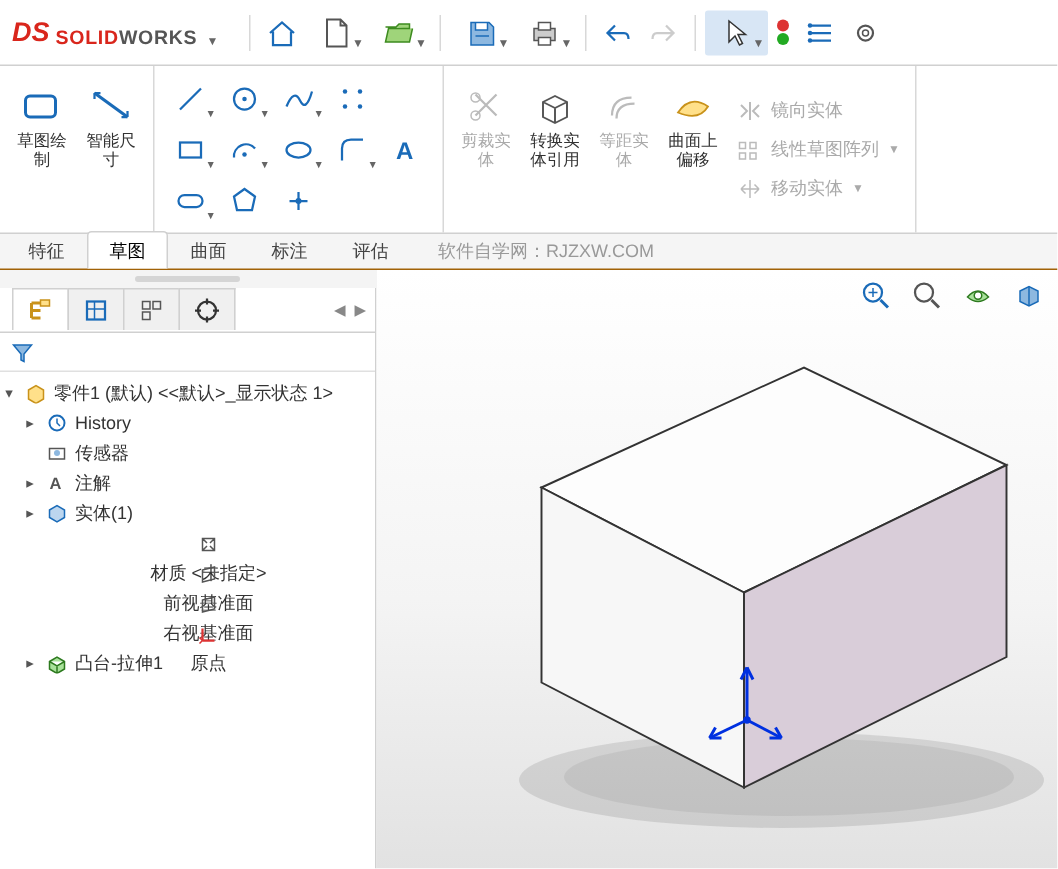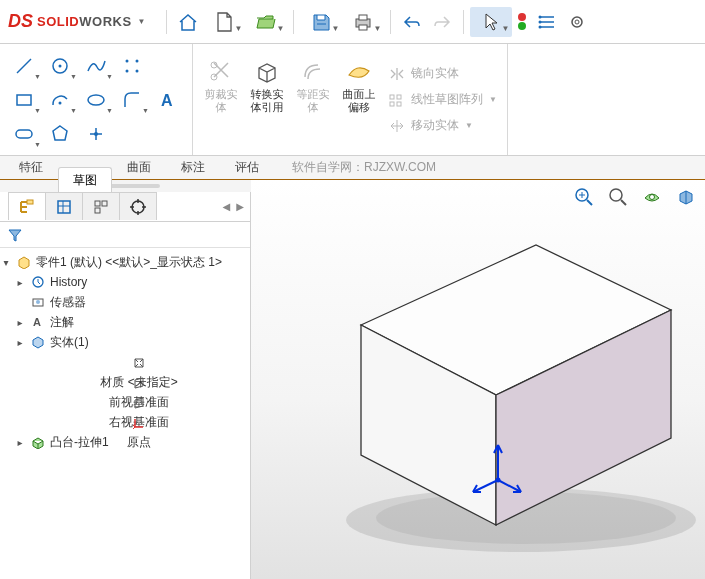--- a/index.html
+++ b/index.html
@@ -1,18 +1,18 @@
 <!DOCTYPE html>
 <html><head>
 <meta charset="utf-8">
 <style>
 * { margin:0; padding:0; box-sizing:border-box; font-family:"Microsoft YaHei","SimSun",sans-serif; }
 body { background:#fff; width:705px; height:579px; overflow:hidden; font-size:12px; color:#333; }
 .topbar { height:44px; background:#fff; border-bottom:1px solid #d0d0d0; display:flex; align-items:center; padding:0 8px; }
-.logo { display:flex; align-items:center; gap:4px; margin-right:14px; }
+.logo { display:flex; align-items:flex-end; gap:4px; margin-right:14px; }
 .logo-ds { color:#d9261c; font-weight:bold; font-size:18px; font-style:italic; }
 .logo-txt { font-weight:bold; font-size:13px; color:#555; letter-spacing:0.5px; }
 .logo-txt b { color:#d9261c; }
 .topsep { width:1px; height:24px; background:#d8d8d8; margin:0 6px; }
 .topbtn { width:30px; height:30px; display:flex; align-items:center; justify-content:center; cursor:pointer; border-radius:2px; position:relative; }
 .topbtn.wide { width:42px; }
 .topbtn .dd { position:absolute; right:2px; bottom:4px; font-size:8px; color:#666; }
 .traffic { display:flex; flex-direction:column; gap:1px; margin:0 6px; }
 .traffic span { width:8px; height:8px; border-radius:50%; display:block; }
 
@@ -25,21 +25,21 @@
 .gridbtns { display:grid; grid-template-columns:repeat(5,36px); grid-template-rows:repeat(3,34px); gap:0; }
 .gridbtns .gb { display:flex; align-items:center; justify-content:center; cursor:pointer; position:relative; }
 .gb .dd { position:absolute; right:1px; bottom:3px; font-size:7px; color:#666; }
 .smallrow { display:flex; align-items:center; height:26px; gap:4px; padding:0 4px; cursor:pointer; }
 .smallrow.dis { color:#aaa; }
 .smallrow .ic { width:20px; display:flex; justify-content:center; }
 .smallrows { display:flex; flex-direction:column; justify-content:center; }
 
 .tabs { height:24px; background:#f5f5f5; border-bottom:1px solid #a16207; display:flex; align-items:flex-end; padding-left:4px; }
 .tab { padding:4px 14px 3px; font-size:12px; cursor:pointer; border:1px solid transparent; border-bottom:none; color:#444; }
-.tab.active { background:#fff; border-color:#d0d0d0; color:#000; border-radius:3px 3px 0 0; position:relative; top:13px; }
+.tab.active { background:#fff; border-color:#d0d0d0; color:#000; border-radius:3px 3px 0 0; position:relative; top:0; }
 .watermark { margin-left:18px; color:#999; font-size:12px; align-self:center; }
 
 .main { display:flex; height:399px; }
 .sidebar { width:251px; background:#fff; border-right:1px solid #d0d0d0; display:flex; flex-direction:column; }
 .side-tabs { height:30px; border-bottom:1px solid #d0d0d0; display:flex; padding-left:8px; gap:0; }
 .stab { width:38px; height:28px; display:flex; align-items:center; justify-content:center; border:1px solid #d0d0d0; border-bottom:none; cursor:pointer; background:#f0f0f0; margin-right:-1px; }
 .stab.active { background:#fff; }
 .stab-nav { margin-left:auto; display:flex; align-items:center; gap:2px; padding-right:4px; }
 .stab-nav span { font-size:10px; color:#888; cursor:pointer; padding:2px; }
 .filterbar { height:26px; display:flex; align-items:center; padding:0 6px; border-bottom:1px solid #e0e0e0; }
@@ -131,20 +131,41 @@
   <div class="topbtn">
       <svg width="20" height="20">
         <circle cx="10" cy="10" r="5" fill="none" stroke="#555" stroke-width="1.5"></circle>
         <circle cx="10" cy="10" r="2" fill="none" stroke="#555"></circle>
       </svg>
     </div>
 </div>
 
 <div class="ribbon">
   <div class="rgroup">
+    <div class="bigbtn">
+      <div class="ic">
+          <svg width="30" height="26">
+            <rect x="4" y="6" width="20" height="14" fill="none" stroke="#1a6bb8" stroke-width="2" rx="3"></rect>
+          </svg>
+        </div>
+      <div class="lb" style="white-space:pre-line">草图绘
+制</div>
+    </div>
+    <div class="bigbtn">
+      <div class="ic">
+          <svg width="30" height="26">
+            <path d="M4 4 L26 20" stroke="#1a6bb8" stroke-width="2"></path>
+            <path d="M4 4 L8 4 M4 4 L4 8 M26 20 L22 20 M26 20 L26 16" stroke="#1a6bb8" stroke-width="1.5"></path>
+          </svg>
+        </div>
+      <div class="lb" style="white-space:pre-line">智能尺
+寸</div>
+    </div>
+  </div>
+  <div class="rgroup">
     <div class="gridbtns">
       <div class="gb">
           <svg width="22" height="22">
             <path d="M4 18 L18 4" stroke="#1a6bb8" stroke-width="1.5"></path>
           </svg>
           <span class="dd">▼</span>
         </div>
       <div class="gb">
           <svg width="22" height="22">
             <circle cx="11" cy="11" r="7" fill="none" stroke="#1a6bb8" stroke-width="1.5"></circle>

